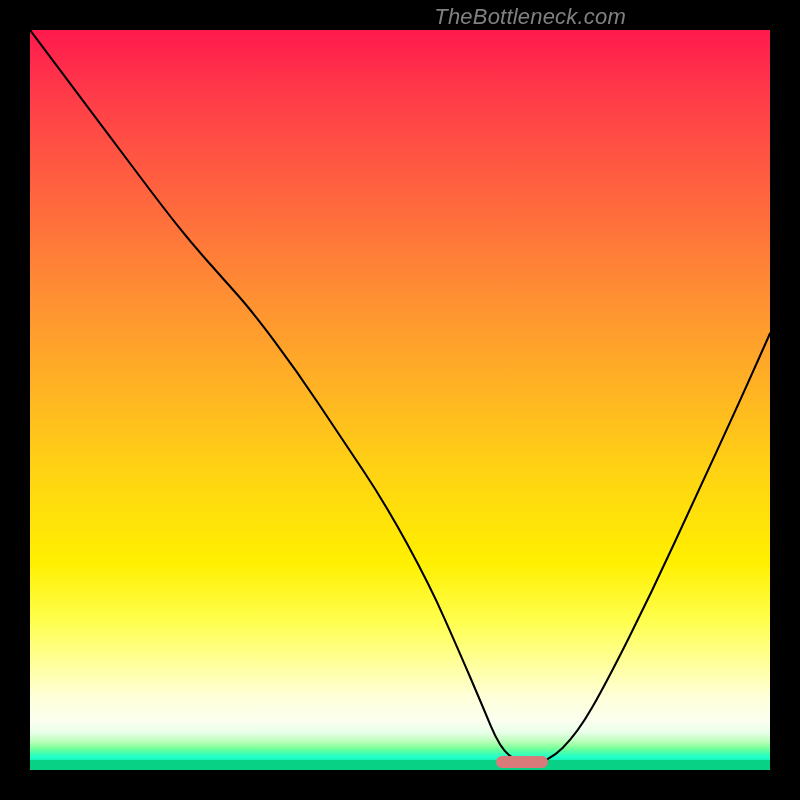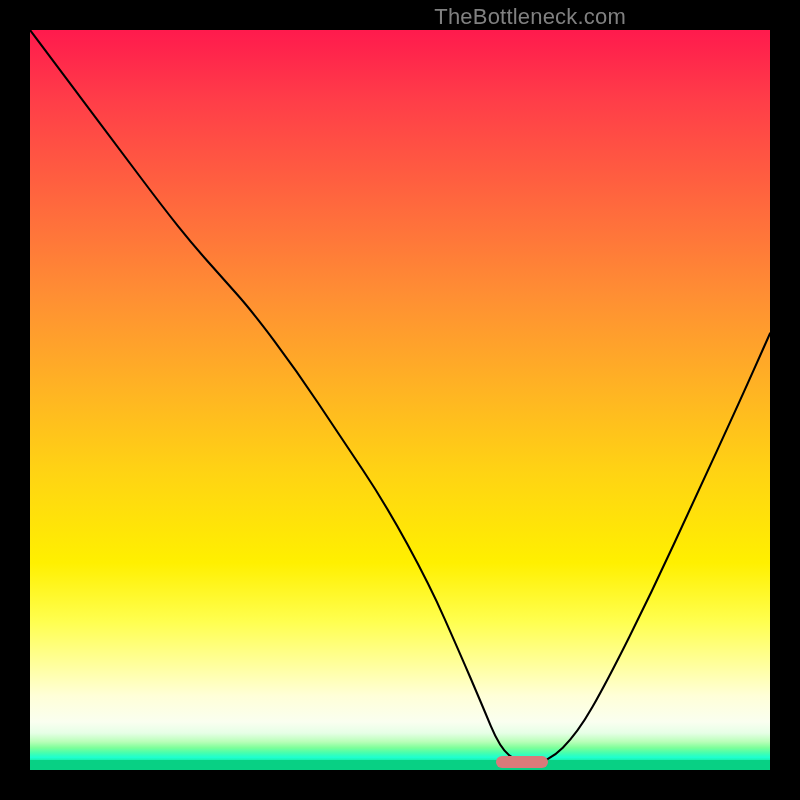--- a/index.html
+++ b/index.html
@@ -9,20 +9,21 @@
     height: 800px;
     background: #000;
     overflow: hidden;
     font-family: Arial, Helvetica, sans-serif;
   }
   .frame {
     position: relative;
     width: 636px;
     height: 800px;
     background: #000;
+    font-style: italic;
   }
   .watermark {
     position: absolute;
     top: 4px;
     right: 10px;
     color: #808080;
     font-size: 22px;
     font-weight: 400;
     letter-spacing: 0.2px;
     z-index: 10;

